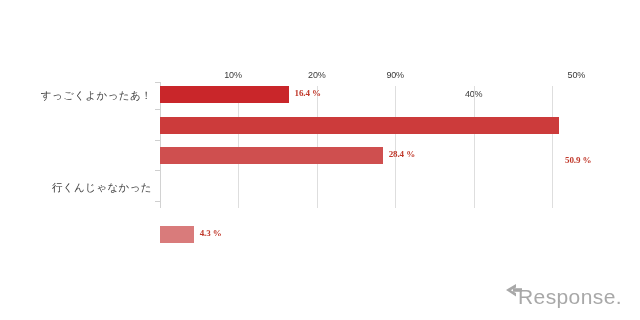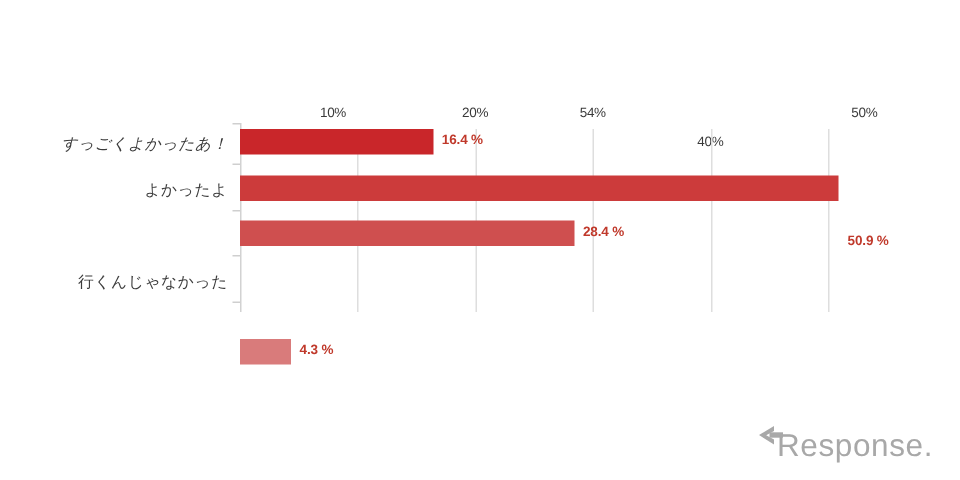--- a/index.html
+++ b/index.html
@@ -87,20 +87,21 @@
     height: 17px;
   }
   .bar-value {
     position: absolute;
     top: 2px;
     font-size: 9px;
     font-weight: bold;
     color: #c0392b;
     white-space: nowrap;
     letter-spacing: -0.1px;
+    font-family: Liberation Serif, serif;
   }
 
   
   .cat-label {
     position: absolute;
     right: 0;
     width: 150px;
     text-align: right;
     font-size: 10.5px;
     color: #3c3c3c;
@@ -126,40 +127,39 @@
     align-items: center;
   }
   #brand-logo svg { display: block; }
 </style>
 </head>
 <body>
 
 <div id="chart-figure">
 
   <div id="tick-labels">
-      <div class="tick-label" style="left: 222px;">10%</div>
+      <div class="tick-label" style="left: 233px;">10%</div>
       <div class="tick-label" style="left: 316.8px;">20%</div>
-      <div class="tick-label" style="left: 395.2px;">54%</div>
+      <div class="tick-label" style="left: 395.2px;">90%</div>
       <div class="tick-label" style="left: 473.6px; margin-top: 19px;">40%</div>
       <div class="tick-label" style="left: 565px; text-align: right;">50%</div>
     </div>
 
   <div id="value-axis-line"></div>
 
   <div id="cat-ticks">
       <div class="cat-tick" style="top: 109px;"></div>
       <div class="cat-tick" style="top: 139.5px;"></div>
       <div class="cat-tick" style="top: 170px;"></div>
       <div class="cat-tick" style="top: 200.5px;"></div>
       <div class="cat-tick" style="top: 82px;"></div>
     </div>
 
   <div id="category-labels">
-      <div class="cat-label" style="top: 3px; font-style: italic;">すっごくよかったあ！</div>
-      <div class="cat-label" style="top: 33.5px;">よかったよ</div>
+      <div class="cat-label" style="top: 3px;">すっごくよかったあ！</div>
       <div class="cat-label" style="top: 94.5px;">行くんじゃなかった</div>
     </div>
 
   <div id="plot-area">
     <div id="gridlines">
         <div class="gridline" style="left: 78.4px; background: rgb(222, 222, 222);"></div>
         <div class="gridline" style="left: 156.8px; background: rgb(222, 222, 222);"></div>
         <div class="gridline" style="left: 235.2px; background: rgb(222, 222, 222);"></div>
         <div class="gridline" style="left: 313.6px; background: rgb(222, 222, 222);"></div>
         <div class="gridline" style="left: 392px; background: rgb(222, 222, 222);"></div>

